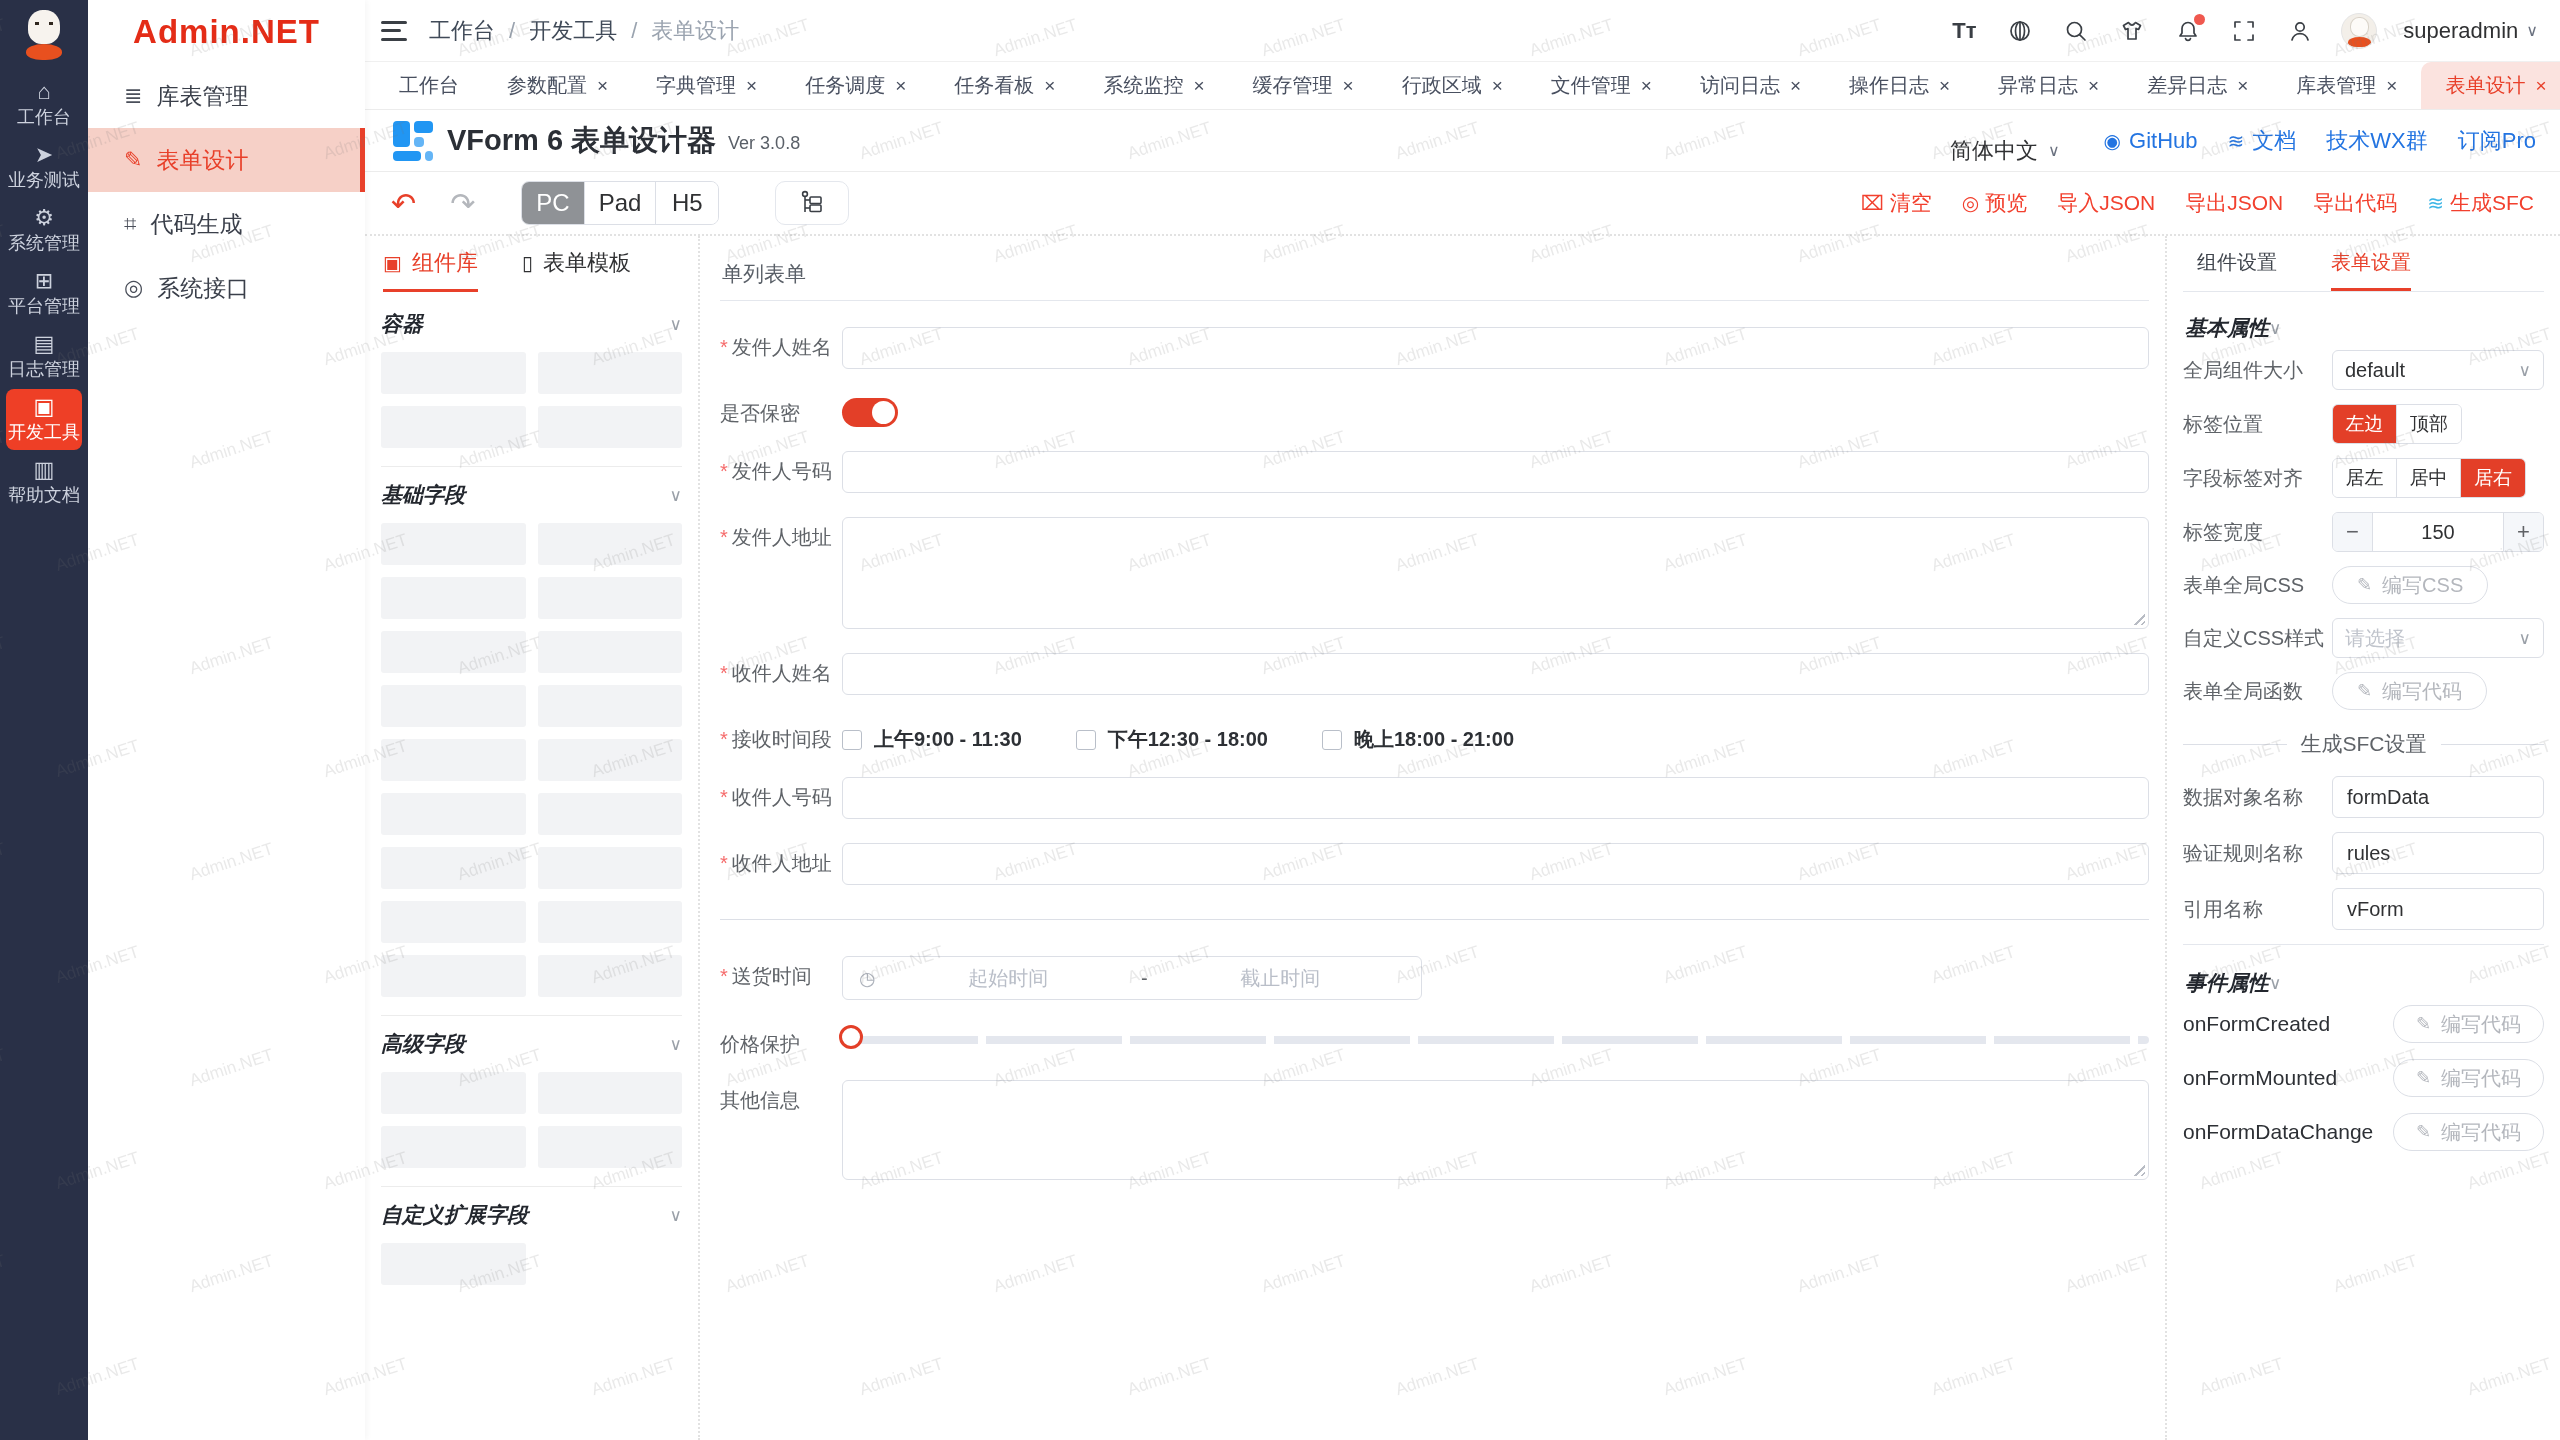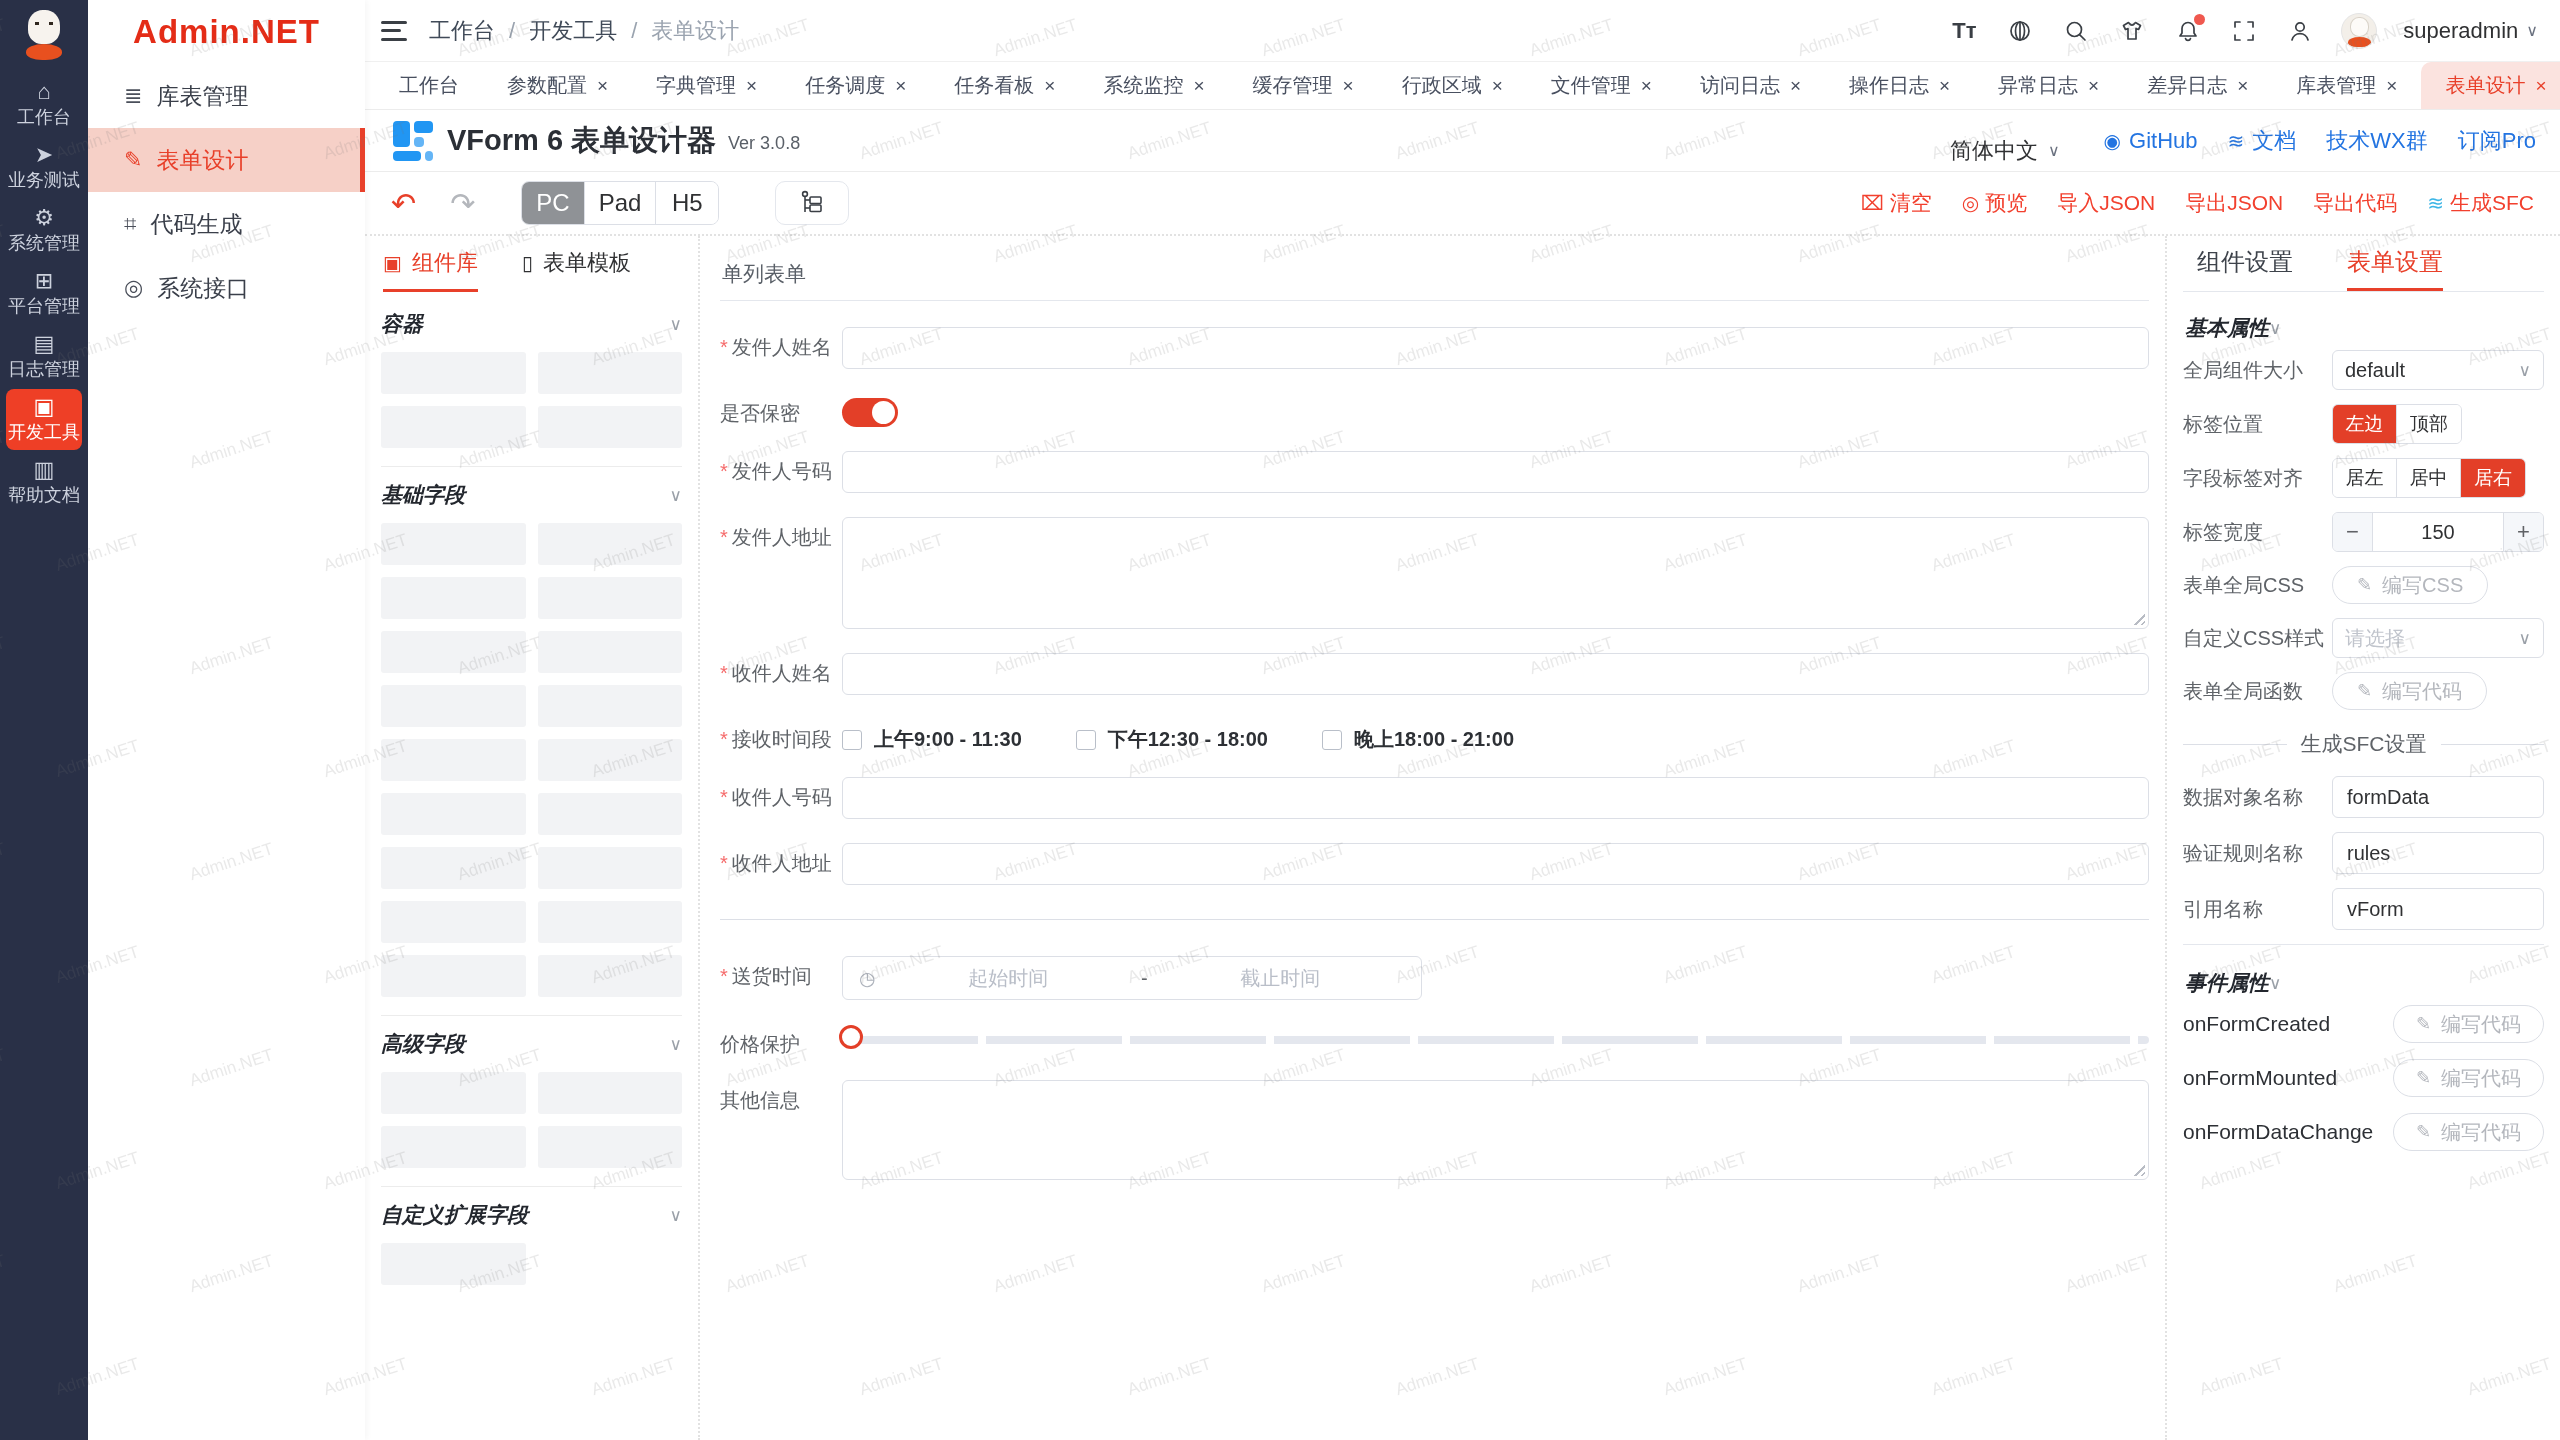--- a/index.html
+++ b/index.html
@@ -137,21 +137,21 @@
   .tr-clock { font-size:19px; color:#aeb3bc; }
   .tr-ph { flex:1; text-align:center; font-size:20px; color:#b9bec8; }
   .tr-sep { font-size:20px; color:#5f6368; }
   .sliderrow { padding-top:12px; position:relative; }
   .slider-track { height:8px; border-radius:4px; background:repeating-linear-gradient(90deg, #e4e7ee 0 136px, #ffffff 136px 144px); }
   .slider-handle { position:absolute; left:-3px; top:1px; width:24px; height:24px; border-radius:50%; background:#fff; border:3px solid #e33f28; cursor:pointer; }
 
   
   .settings { width:395px; flex-shrink:0; border-left:2px dotted #e2e2e2; padding:0 16px; overflow:hidden; }
   .set-tabs { height:56px; display:flex; gap:54px; padding:0 14px; border-bottom:1px solid #e4e7ed; }
-  .set-tab { display:flex; align-items:center; font-size:24px; color:#3e434b; cursor:pointer; border-bottom:3px solid transparent; }
+  .set-tab { display:flex; align-items:center; font-size:20px; color:#3e434b; cursor:pointer; border-bottom:3px solid transparent; }
   .set-tab.active { color:#e8402a; border-bottom-color:#e8402a; }
   .set-sec-head { display:flex; align-items:center; padding:22px 2px 8px; cursor:pointer; }
   .set-sec-title { font-size:21px; font-weight:bold; font-style:italic; color:#23272e; }
   .srow { display:flex; align-items:center; margin-bottom:14px; }
   .slabel { font-size:20px; color:#5f6368; flex:1; }
   .sctrl { width:212px; flex-shrink:0; display:flex; }
   .sel { width:212px; height:40px; border:1.5px solid #dcdfe6; border-radius:6px; display:flex; align-items:center; padding:0 12px; cursor:pointer; background:#fff; }
   .sel .sel-val { flex:1; font-size:20px; color:#303133; }
   .sel .sel-val.ph { color:#c0c4cc; }
   .btn-seg { display:flex; border:1.5px solid #dcdfe6; border-radius:6px; overflow:hidden; }

